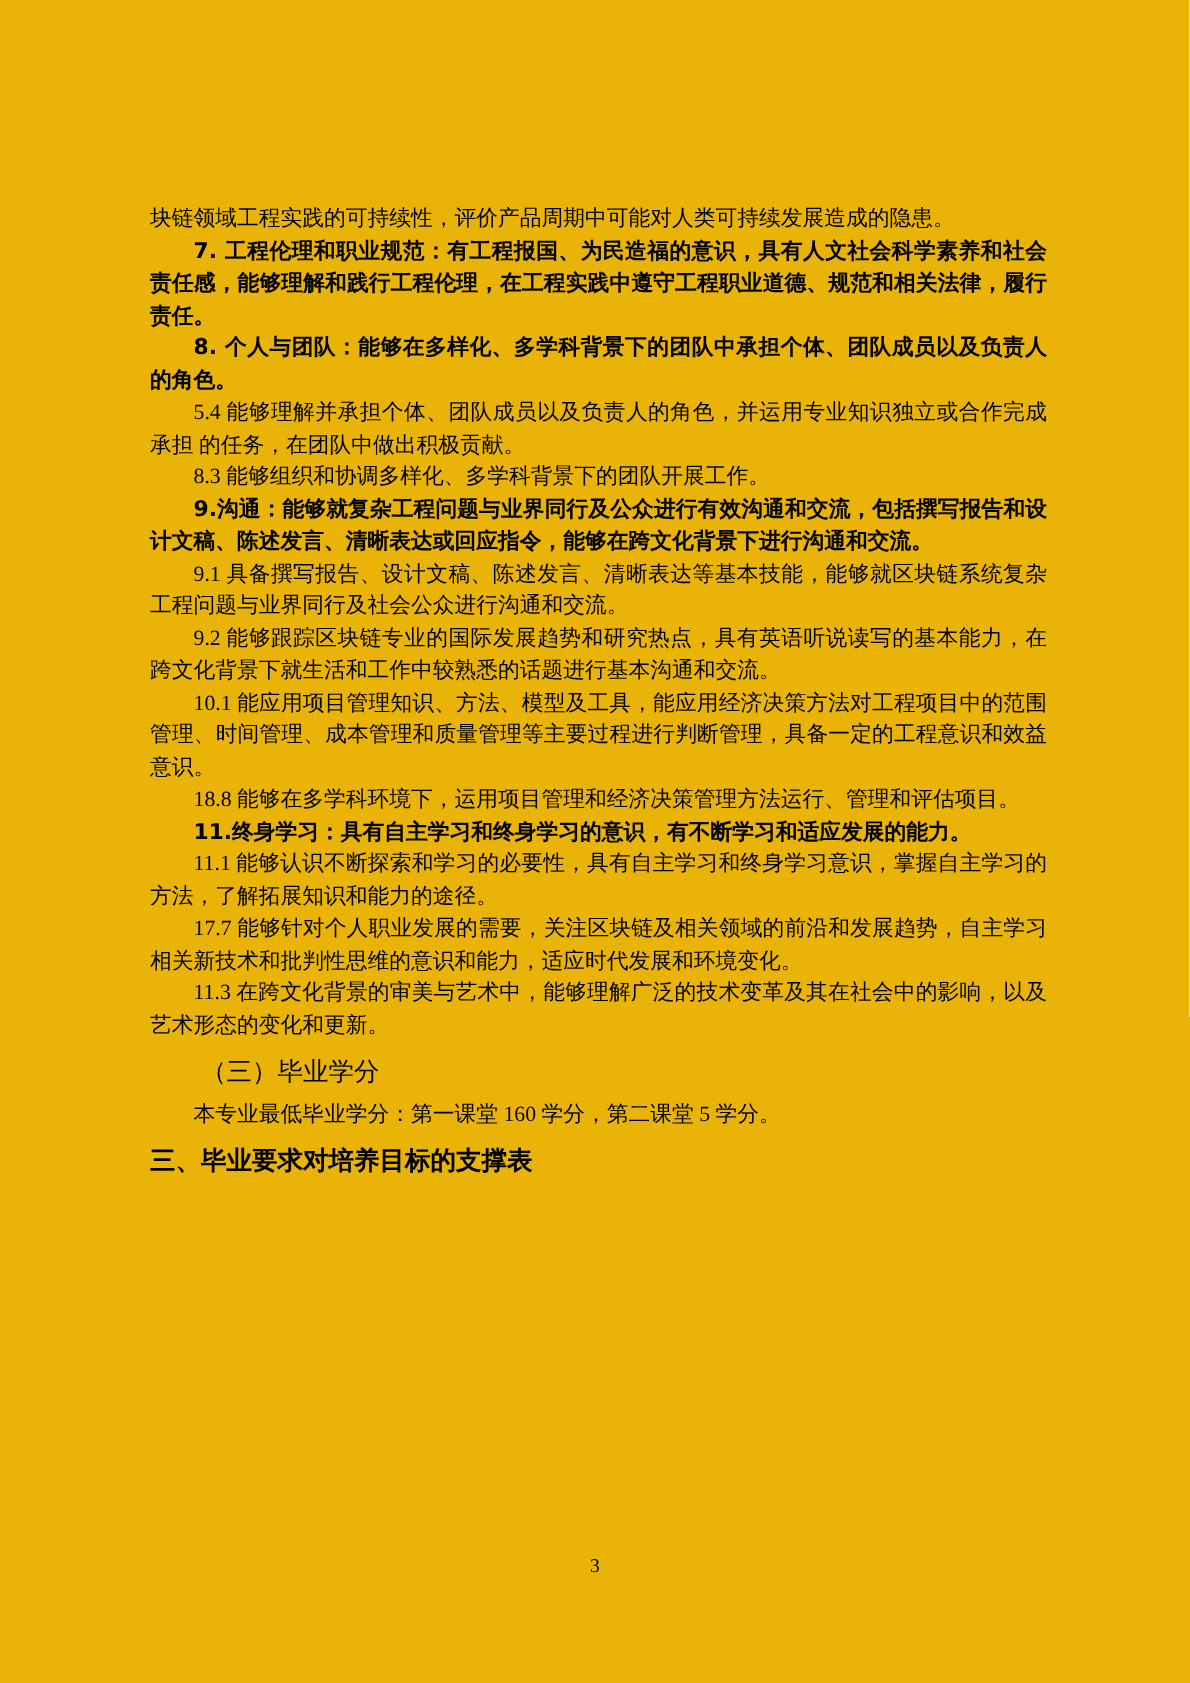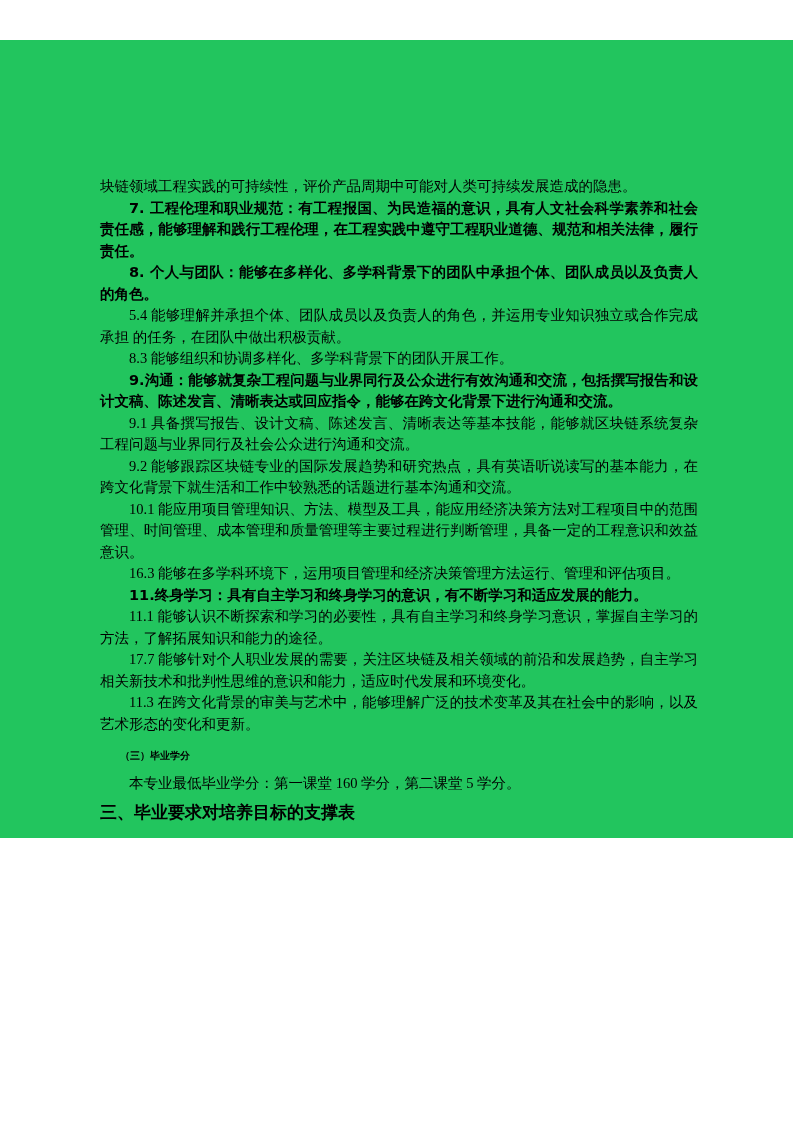--- a/index.html
+++ b/index.html
@@ -4,26 +4,25 @@
 <style>
   * { box-sizing: border-box; }
   html, body {
     margin: 0;
     padding: 0;
     background: #ffffff;
   }
   .page {
     position: relative;
     width: 793px;
-    height: 798px;
-    background: #22c55e;
+    height: 1122px;
+    background: #eab308;
     overflow: hidden;
     font-family: "Liberation Serif", "DejaVu Serif", serif;
     color: #000000;
-    margin-top: 40px;
   }
   .content {
     position: absolute;
     left: 100px;
     top: 136px;
     width: 598px;
   }
   .content p {
     margin: 0;
     font-size: 14.5px;
@@ -34,30 +33,30 @@
   .content p.indent {
     text-indent: 2em;
   }
   .content p.bold-item {
     font-weight: bold;
     font-family: "DejaVu Sans", "Liberation Sans", sans-serif;
     font-size: 14.5px;
   }
   .subsection {
     margin: 10px 0 6px 0;
-    font-weight: bold;
+    font-weight: normal;
     font-family: "DejaVu Sans", "Liberation Sans", sans-serif;
-    font-size: 10px;
+    font-size: 17px;
     line-height: 21.5px;
     text-indent: 2em;
   }
   .section {
     margin: 7px 0 0 0;
     font-weight: bold;
-    font-family: Liberation Mono, monospace;
+    font-family: Liberation Sans, sans-serif;
     font-size: 17px;
     line-height: 26px;
     text-indent: 0;
   }
   .page-footer {
     position: absolute;
     left: 0;
     top: 1036px;
     width: 100%;
     text-align: center;
@@ -73,21 +72,21 @@
   <main class="content">
     <p class="body">块链领域工程实践的可持续性，评价产品周期中可能对人类可持续发展造成的隐患。</p>
     <p class="bold-item indent">7. 工程伦理和职业规范：有工程报国、为民造福的意识，具有人文社会科学素养和社会责任感，能够理解和践行工程伦理，在工程实践中遵守工程职业道德、规范和相关法律，履行责任。</p>
     <p class="bold-item indent">8. 个人与团队：能够在多样化、多学科背景下的团队中承担个体、团队成员以及负责人的角色。</p>
     <p class="body indent">5.4 能够理解并承担个体、团队成员以及负责人的角色，并运用专业知识独立或合作完成承担 的任务，在团队中做出积极贡献。</p>
     <p class="body indent">8.3 能够组织和协调多样化、多学科背景下的团队开展工作。</p>
     <p class="bold-item indent">9.沟通：能够就复杂工程问题与业界同行及公众进行有效沟通和交流，包括撰写报告和设计文稿、陈述发言、清晰表达或回应指令，能够在跨文化背景下进行沟通和交流。</p>
     <p class="body indent">9.1 具备撰写报告、设计文稿、陈述发言、清晰表达等基本技能，能够就区块链系统复杂工程问题与业界同行及社会公众进行沟通和交流。</p>
     <p class="body indent">9.2 能够跟踪区块链专业的国际发展趋势和研究热点，具有英语听说读写的基本能力，在跨文化背景下就生活和工作中较熟悉的话题进行基本沟通和交流。</p>
     <p class="body indent">10.1 能应用项目管理知识、方法、模型及工具，能应用经济决策方法对工程项目中的范围管理、时间管理、成本管理和质量管理等主要过程进行判断管理，具备一定的工程意识和效益意识。</p>
-    <p class="body indent">16.3 能够在多学科环境下，运用项目管理和经济决策管理方法运行、管理和评估项目。</p>
+    <p class="body indent">18.8 能够在多学科环境下，运用项目管理和经济决策管理方法运行、管理和评估项目。</p>
     <p class="bold-item indent">11.终身学习：具有自主学习和终身学习的意识，有不断学习和适应发展的能力。</p>
     <p class="body indent">11.1 能够认识不断探索和学习的必要性，具有自主学习和终身学习意识，掌握自主学习的方法，了解拓展知识和能力的途径。</p>
     <p class="body indent">17.7 能够针对个人职业发展的需要，关注区块链及相关领域的前沿和发展趋势，自主学习相关新技术和批判性思维的意识和能力，适应时代发展和环境变化。</p>
     <p class="body indent">11.3 在跨文化背景的审美与艺术中，能够理解广泛的技术变革及其在社会中的影响，以及艺术形态的变化和更新。</p>
     <h3 class="subsection">（三）毕业学分</h3>
     <p class="body indent">本专业最低毕业学分：第一课堂 160 学分，第二课堂 5 学分。</p>
     <h2 class="section">三、毕业要求对培养目标的支撑表</h2>
   </main>
   <footer class="page-footer">
     <span>3</span>

